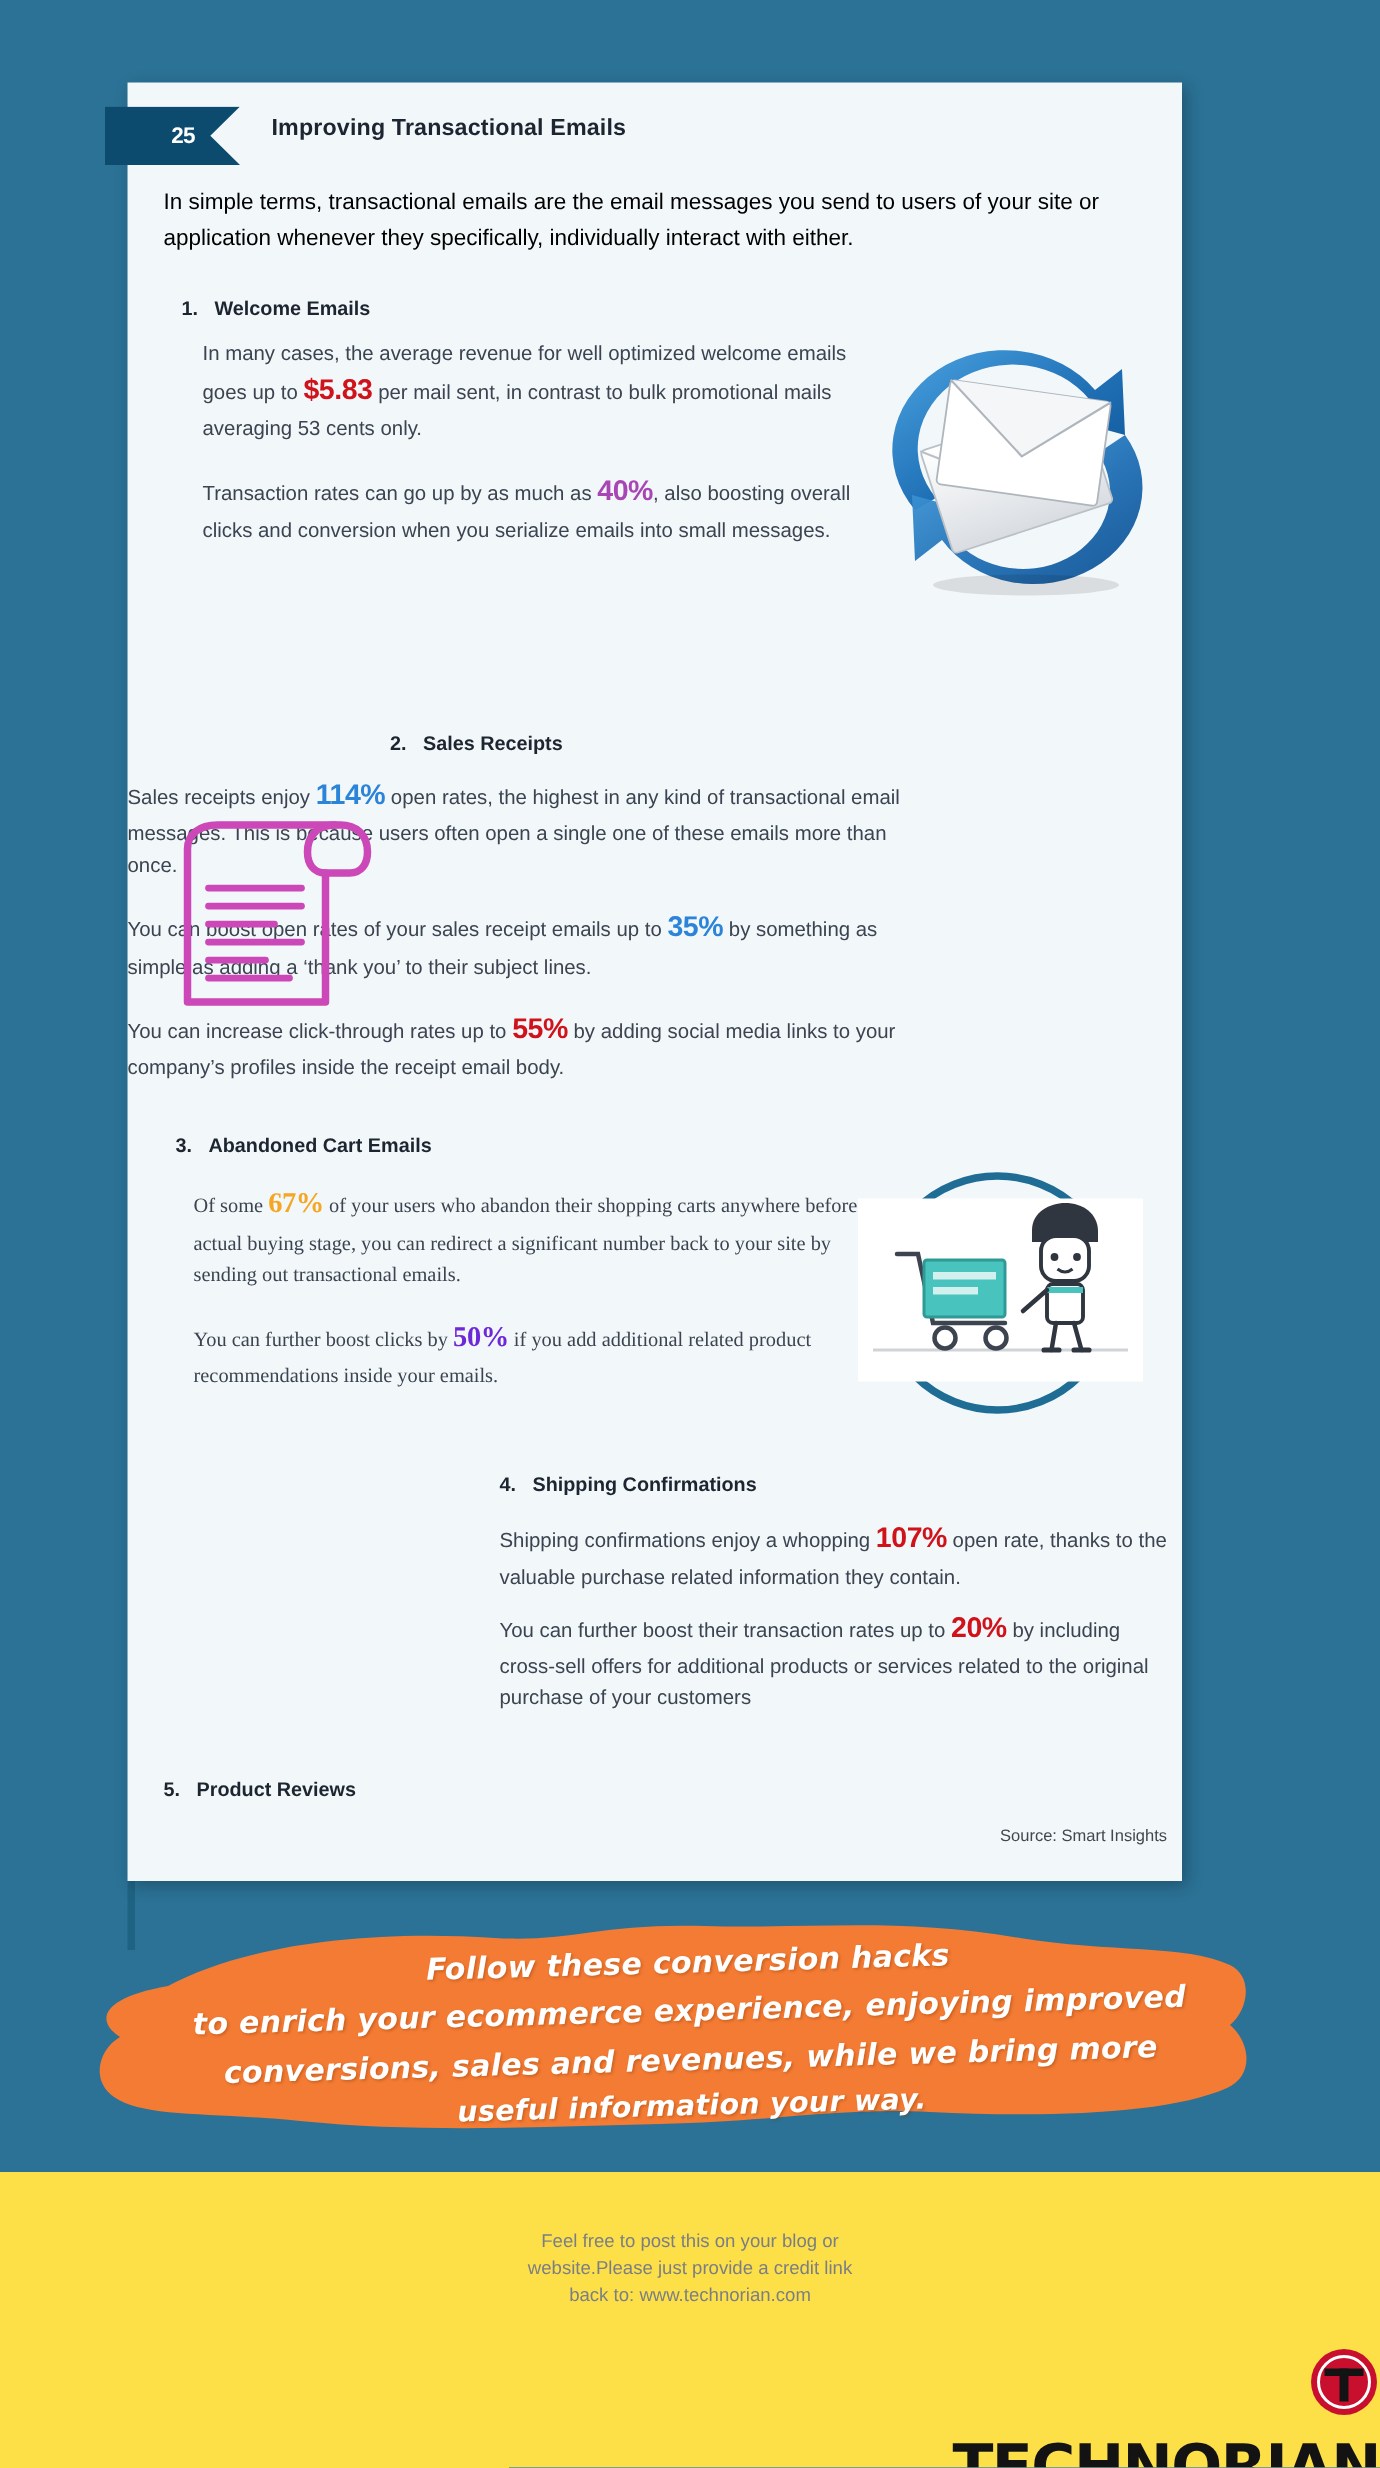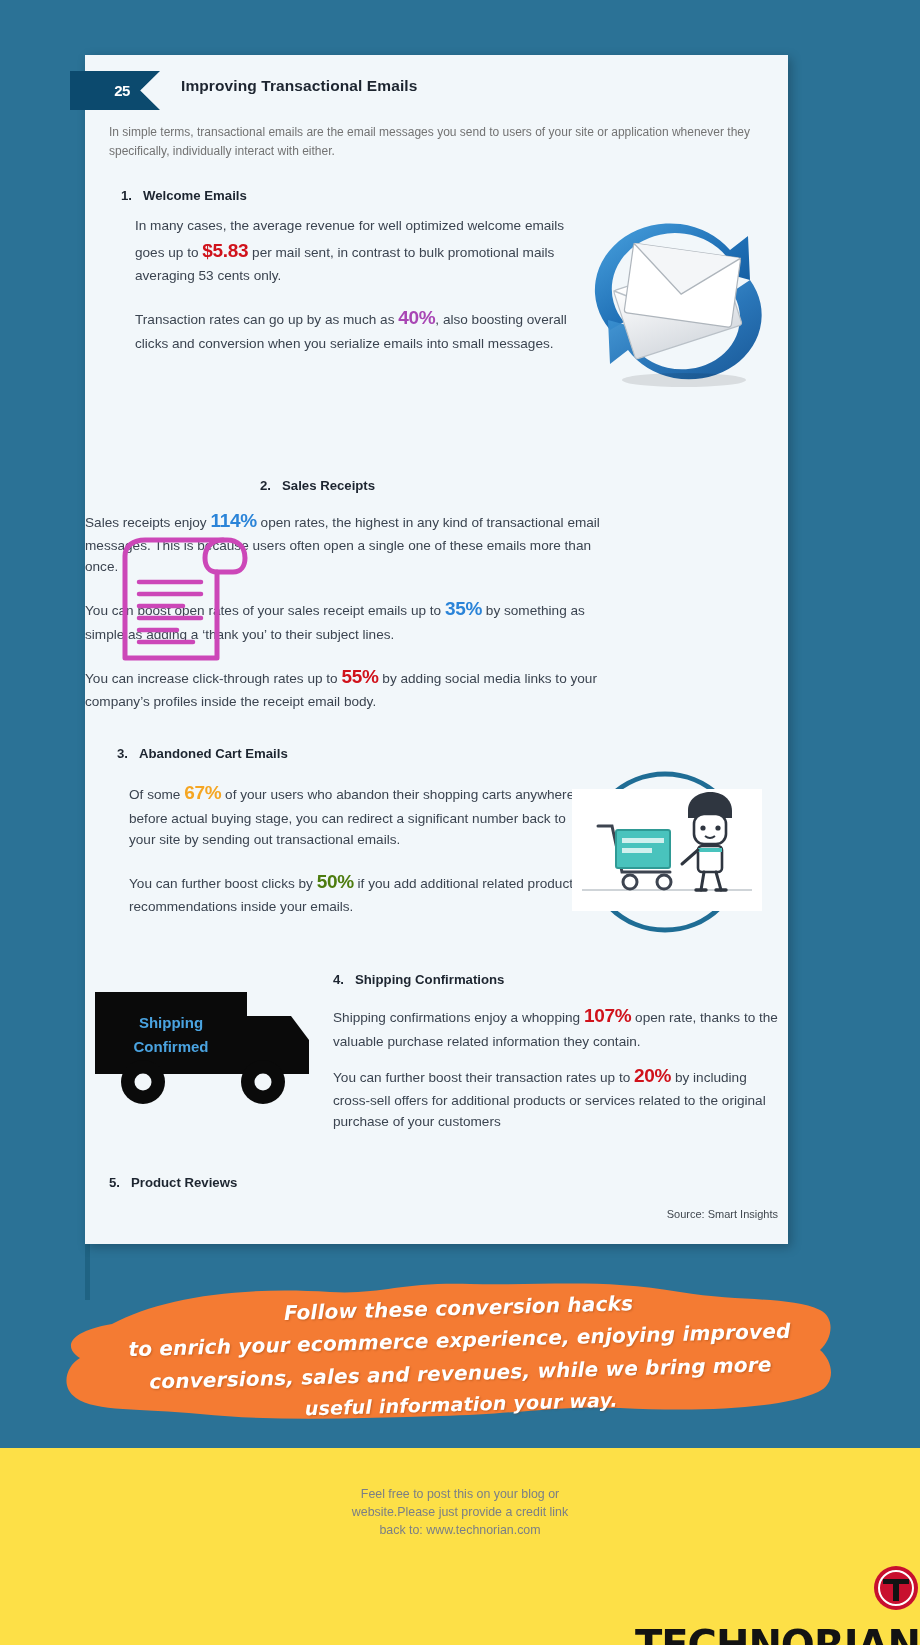--- a/index.html
+++ b/index.html
@@ -54,23 +54,23 @@
     position: absolute;
     left: 96px; top: 22px;
     font-size: 15.5px;
     font-weight: bold;
     color: #1d2530;
     letter-spacing: .1px;
   }
 
   .intro {
     padding: 6px 30px 0 24px;
-    font-size: 12px;
+    font-size: 15px;
     line-height: 1.62;
-    color: #737373;
+    color: #000000;
   }
 
   
   .sec-head {
     display: flex;
     gap: 11px;
     font-size: 13.2px;
     font-weight: bold;
     color: #1d2530;
   }
@@ -98,21 +98,21 @@
 
   
   .sec2 { position: relative; margin-top: 40px; padding: 0 24px 0 0; min-height: 210px; }
   .sec2 .sec-head { margin-left: 175px; }
   .sec2-body { width: 520px; margin-top: 13px; }
   .receipt-wrap { position: absolute; left: 20px; top: 48px; width: 150px; height: 140px; }
 
   
   .sec3 { position: relative; margin-top: 34px; padding: 0 24px; min-height: 200px; }
   .sec3 .sec-head { padding-left: 8px; }
-  .sec3-body { width: 470px; padding-left: 20px; margin-top: 17px; }
+  .sec3-body { width: 470px; padding-left: 20px; margin-top: 17px; font-family: Liberation Serif, serif; }
   .cart-wrap { position: absolute; right: 18px; top: 18px; width: 210px; height: 175px; }
 
   
   .sec4 { position: relative; margin-top: 26px; min-height: 165px; }
   .sec4 .sec-head { margin-left: 248px; }
   .sec4-body { width: 450px; margin-left: 248px; margin-top: 14px; }
   .sec4-body .para { margin-bottom: 9px; }
   .truck-wrap { position: absolute; left: 10px; top: 10px; width: 235px; height: 130px; }
 
   
@@ -283,21 +283,21 @@
     <div class="sec3">
       <div class="sec-head">
         <span>3.</span>
         <span>Abandoned Cart Emails</span>
       </div>
       <div class="sec3-body">
         <p class="para">
           <span>Of some </span><span class="big" style="color:#f5a623">67%</span><span> of your users who abandon their shopping carts anywhere before actual buying stage, you can redirect a significant number back to your site by sending out transactional emails.</span>
         </p>
         <p class="para">
-          <span>You can further boost clicks by </span><span class="big" style="color:#4d7c0f">50%</span><span> if you add additional related product recommendations inside your emails.</span>
+          <span>You can further boost clicks by </span><span class="big" style="color:#6d28d9">50%</span><span> if you add additional related product recommendations inside your emails.</span>
         </p>
       </div>
 
       <div class="cart-wrap">
         <svg viewBox="0 0 210 175" width="210" height="175">
           <circle cx="105" cy="88" r="78" fill="none" stroke="#1f6d95" stroke-width="5"></circle>
           <rect x="12" y="25" width="190" height="122" fill="#ffffff"></rect>
           <line x1="22" y1="126" x2="192" y2="126" stroke="#cfd4d8" stroke-width="2"></line>
 
           <g>
@@ -334,32 +334,20 @@
       </div>
       <div class="sec4-body">
         <p class="para">
           <span>Shipping confirmations enjoy a whopping </span><span class="big" style="color:#d0121b">107%</span><span> open rate, thanks to the valuable purchase related information they contain.</span>
         </p>
         <p class="para">
           <span>You can further boost their transaction rates up to </span><span class="big" style="color:#d0121b">20%</span><span> by including cross-sell offers for additional products or services related to the original purchase of your customers</span>
         </p>
       </div>
 
-      <div class="truck-wrap">
-        <svg viewBox="0 0 235 130" width="235" height="130">
-          <rect x="0" y="10" width="152" height="82" fill="#0a0a0a"></rect>
-          <path d="M152 34 L196 34 L214 58 L214 92 L152 92 Z" fill="#0a0a0a"></path>
-          <circle cx="48" cy="100" r="22" fill="#0a0a0a"></circle>
-          <circle cx="48" cy="100" r="8.5" fill="#f2f7fa"></circle>
-          <circle cx="168" cy="100" r="22" fill="#0a0a0a"></circle>
-          <circle cx="168" cy="100" r="8.5" fill="#f2f7fa"></circle>
-          <text x="76" y="46" text-anchor="middle" fill="#4aa3e0" font-family="Liberation Sans, sans-serif" font-size="15" font-weight="bold">Shipping</text>
-          <text x="76" y="70" text-anchor="middle" fill="#4aa3e0" font-family="Liberation Sans, sans-serif" font-size="15" font-weight="bold">Confirmed</text>
-        </svg>
-      </div>
     </div>
 
     <div class="sec5">
       <div class="sec-head">
         <span>5.</span>
         <span>Product Reviews</span>
       </div>
     </div>
 
     <div class="source">Source: Smart Insights</div>

